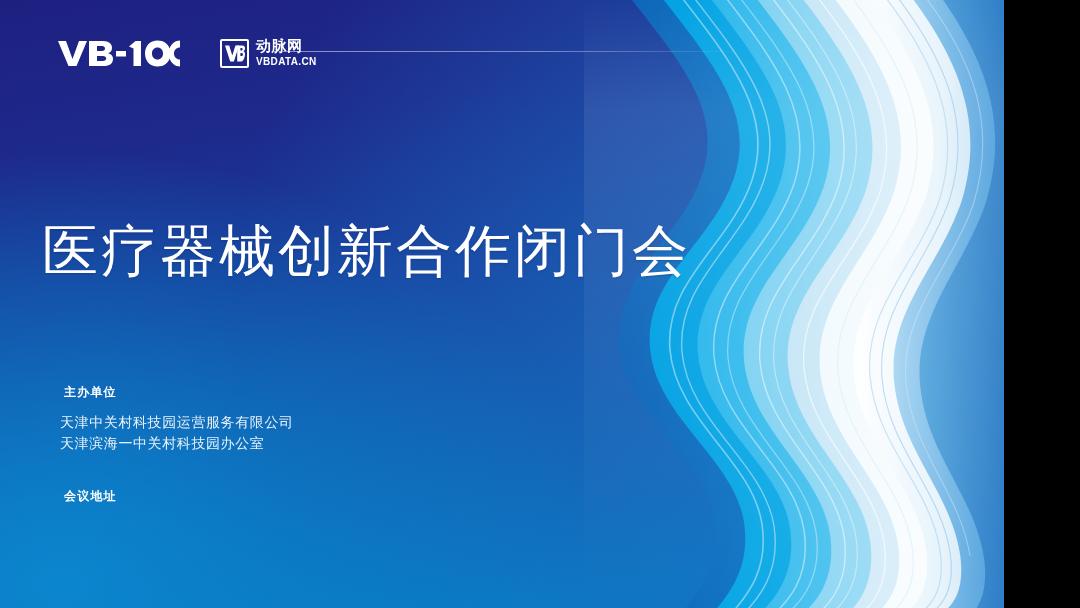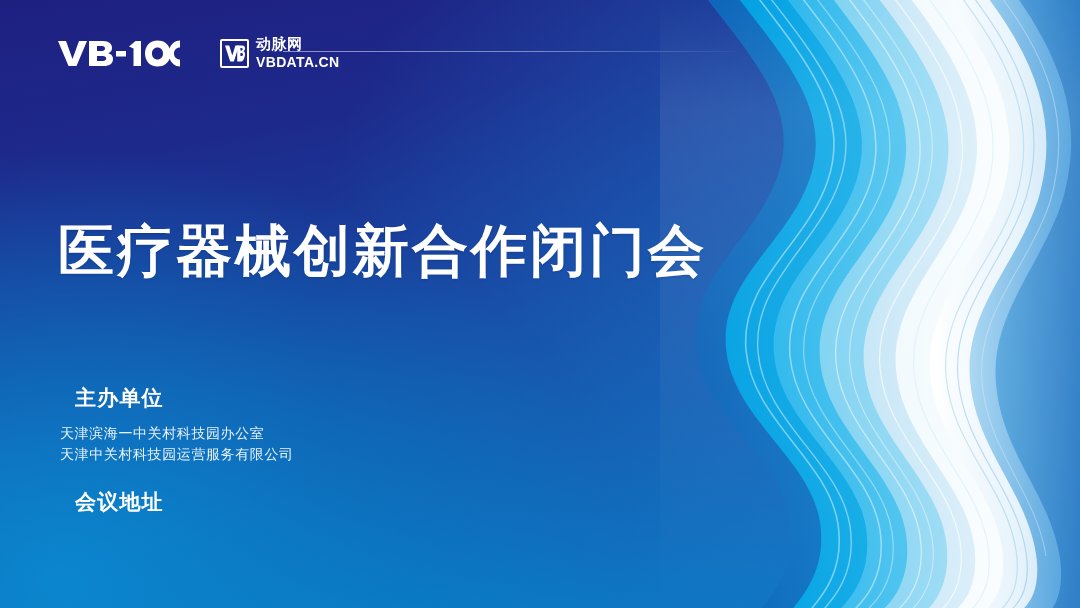--- a/index.html
+++ b/index.html
@@ -1,18 +1,18 @@
 <!DOCTYPE html>
 <html><head>
 <meta charset="utf-8">
 <style>
   html,body{margin:0;padding:0;background:#000;}
   #poster{
     position:relative;
-    width:1080px;height:608px;
+    width:1004px;height:608px;
     overflow:hidden;
     font-family:"Liberation Sans","DejaVu Sans",sans-serif;
     background:
       radial-gradient(ellipse 900px 700px at 6% 96%, #0b86ce 0%, rgba(11,134,206,0) 62%),
       radial-gradient(ellipse 1100px 900px at 100% 50%, #1f6fc4 0%, rgba(31,111,196,0) 70%),
       linear-gradient(170deg,#1e2080 0%,#1d2a8c 22%,#17409c 45%,#0f5cae 68%,#0877c2 88%,#0a7dc6 100%);
   }
 
   
   #waves{position:absolute;top:0;right:0;width:420px;height:608px;}
@@ -28,48 +28,48 @@
     width:29px;height:29px;border:2.4px solid #fff;border-radius:2px;
     display:flex;align-items:center;justify-content:center;box-sizing:border-box;
   }
   .vb-box svg{display:block;}
   .vbdata-txt{display:flex;flex-direction:column;justify-content:center;line-height:1;}
   .vbdata-cn{
     color:#fff;font-size:15px;font-weight:700;letter-spacing:0.5px;
     font-family:"DejaVu Sans","Liberation Sans",sans-serif;
   }
   .vbdata-en{
-    color:#fff;font-size:14px;font-weight:700;letter-spacing:0.35px;margin-top:3px;
+    color:#fff;font-size:10px;font-weight:700;letter-spacing:0.35px;margin-top:3px;
   }
   .hline{
     position:absolute;left:283px;top:51px;width:462px;height:1px;
     background:linear-gradient(to right, rgba(255,255,255,0.50) 0%, rgba(255,255,255,0.42) 55%, rgba(255,255,255,0) 100%);
   }
 
   
   .year{
     position:absolute;left:62px;top:150px;
     font-size:50px;font-weight:400;letter-spacing:1px;
     color:#d9556a;
     font-family:"DejaVu Sans","Liberation Sans",sans-serif;
   }
   .title{
-    position:absolute;left:58px;top:222px;
-    font-size:56px;font-weight:700;color:#ffffff;
+    position:absolute;left:42px;top:222px;
+    font-size:56px;font-weight:400;color:#ffffff;
     letter-spacing:3px;line-height:1.05;white-space:nowrap;
     font-family:"DejaVu Sans","Liberation Sans",sans-serif;
     text-shadow:0 1px 2px rgba(10,30,90,0.25);
   }
 
   
   .info{position:absolute;left:60px;}
   .info.host{top:384px;}
   .info.venue{top:488px;}
   .info h3{
-    margin:0 0 11px 15px;font-size:21px;font-weight:700;color:#ffffff;letter-spacing:1.2px;
+    margin:0 0 11px 4px;font-size:12px;font-weight:700;color:#ffffff;letter-spacing:1.2px;
     font-family:"DejaVu Sans","Liberation Sans",sans-serif;
   }
   .info .line{
     font-size:14px;color:#eaf3fb;letter-spacing:0.6px;line-height:21px;
     font-family:"DejaVu Sans","Liberation Sans",sans-serif;
   }
 </style>
 </head>
 <body>
 
@@ -198,21 +198,21 @@
     </div>
 
   </div>
 
   <div class="hline"></div>
 
   <div class="title">医疗器械创新合作闭门会</div>
 
   <div class="info host">
     <h3>主办单位</h3>
+    <div class="line">天津中关村科技园运营服务有限公司</div>
     <div class="line">天津滨海一中关村科技园办公室</div>
-    <div class="line">天津中关村科技园运营服务有限公司</div>
   </div>
 
   <div class="info venue">
     <h3>会议地址</h3>
   </div>
 
 </div>
 
 </body></html>

